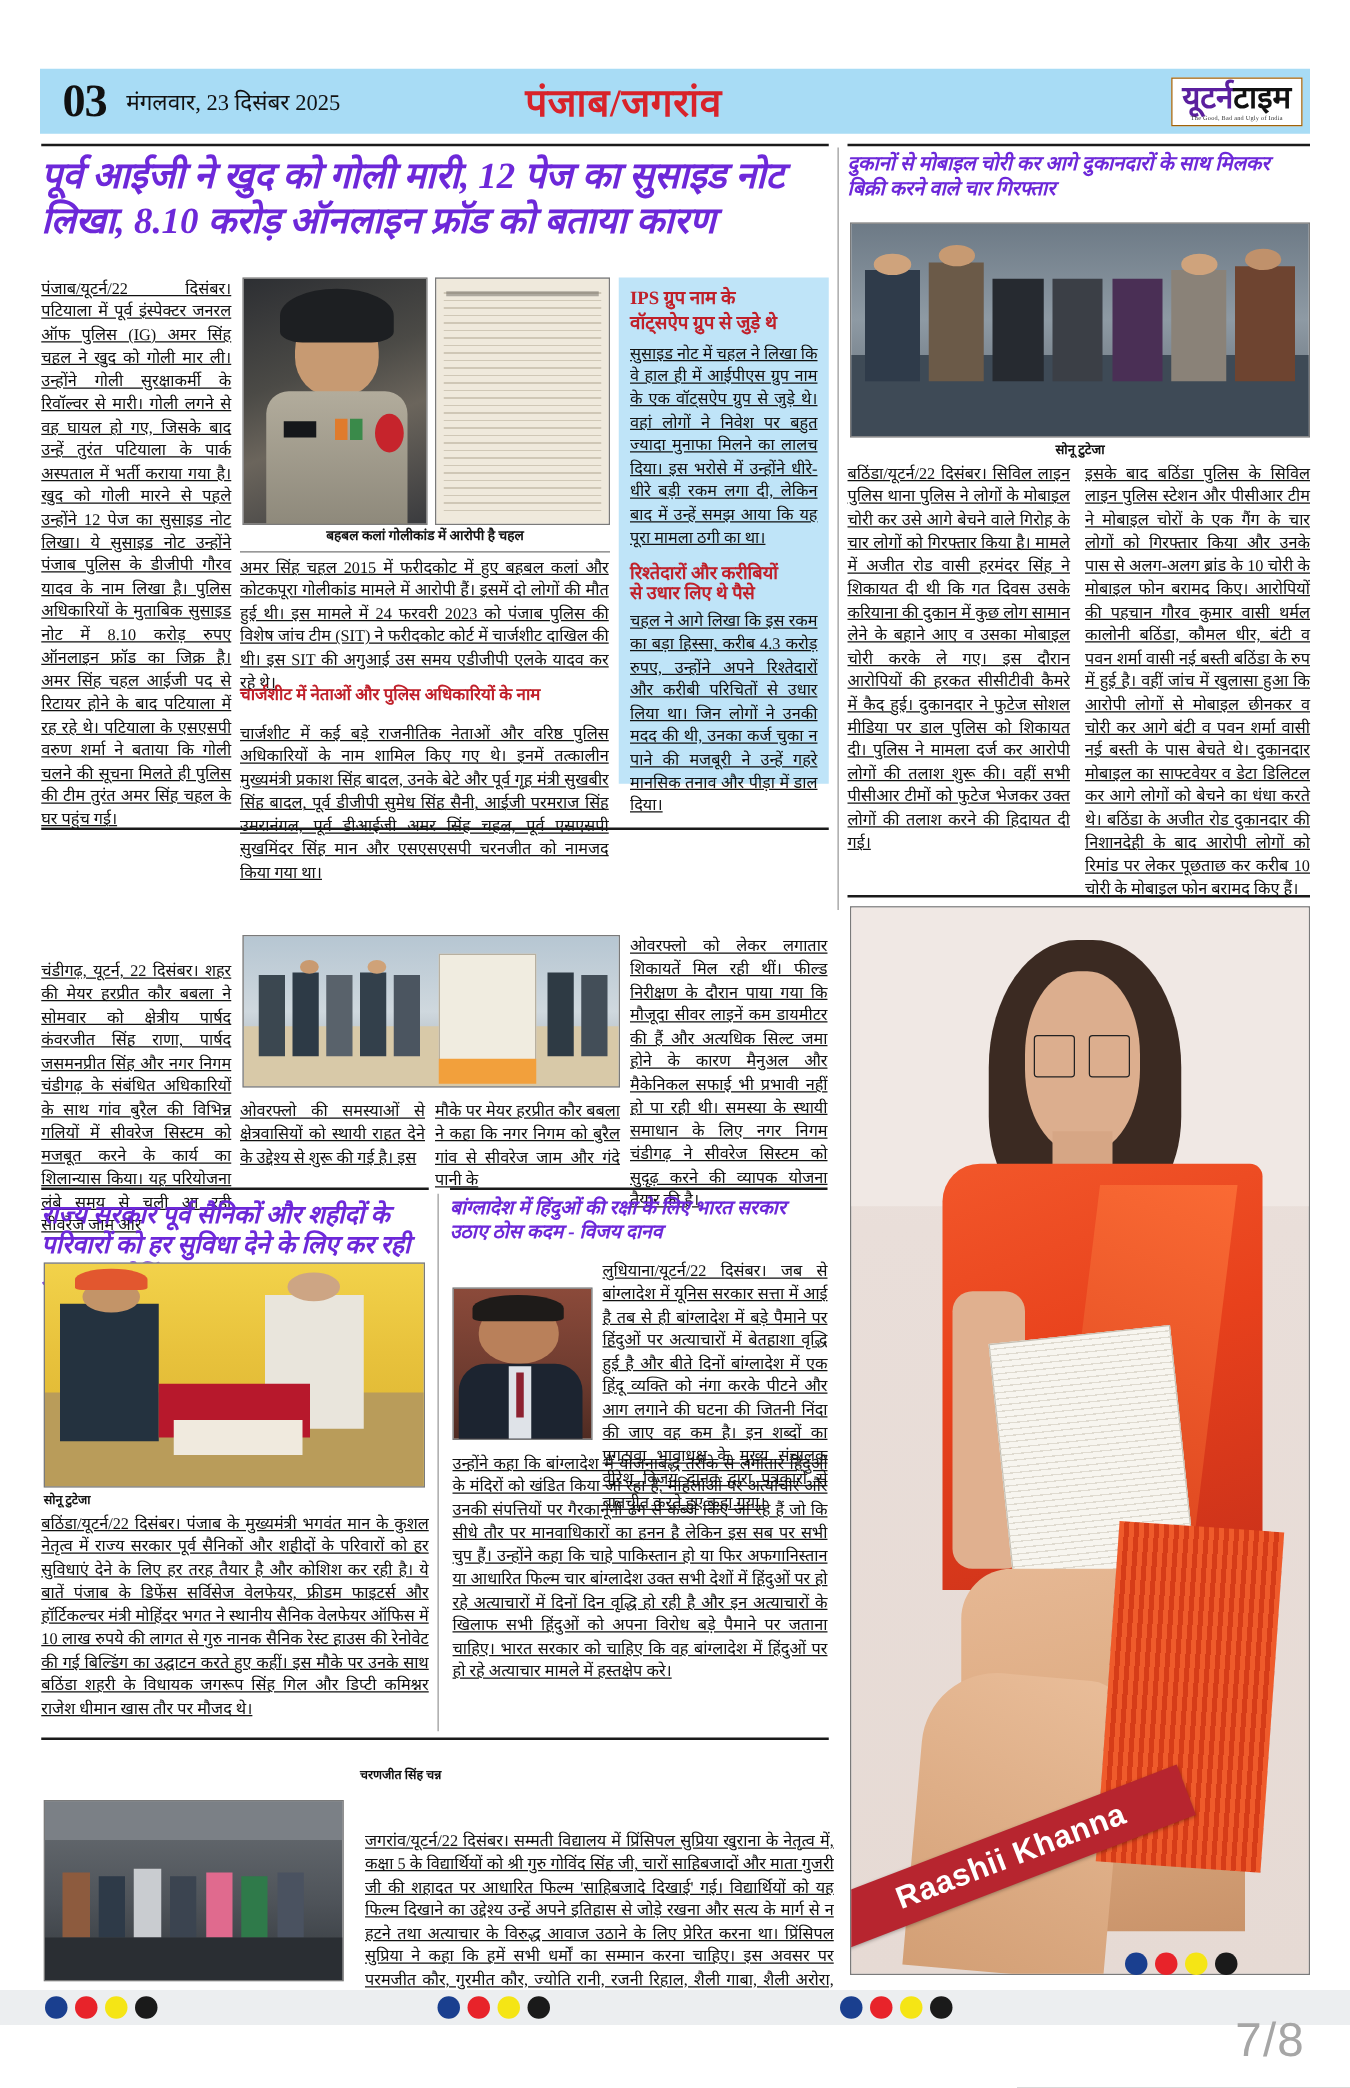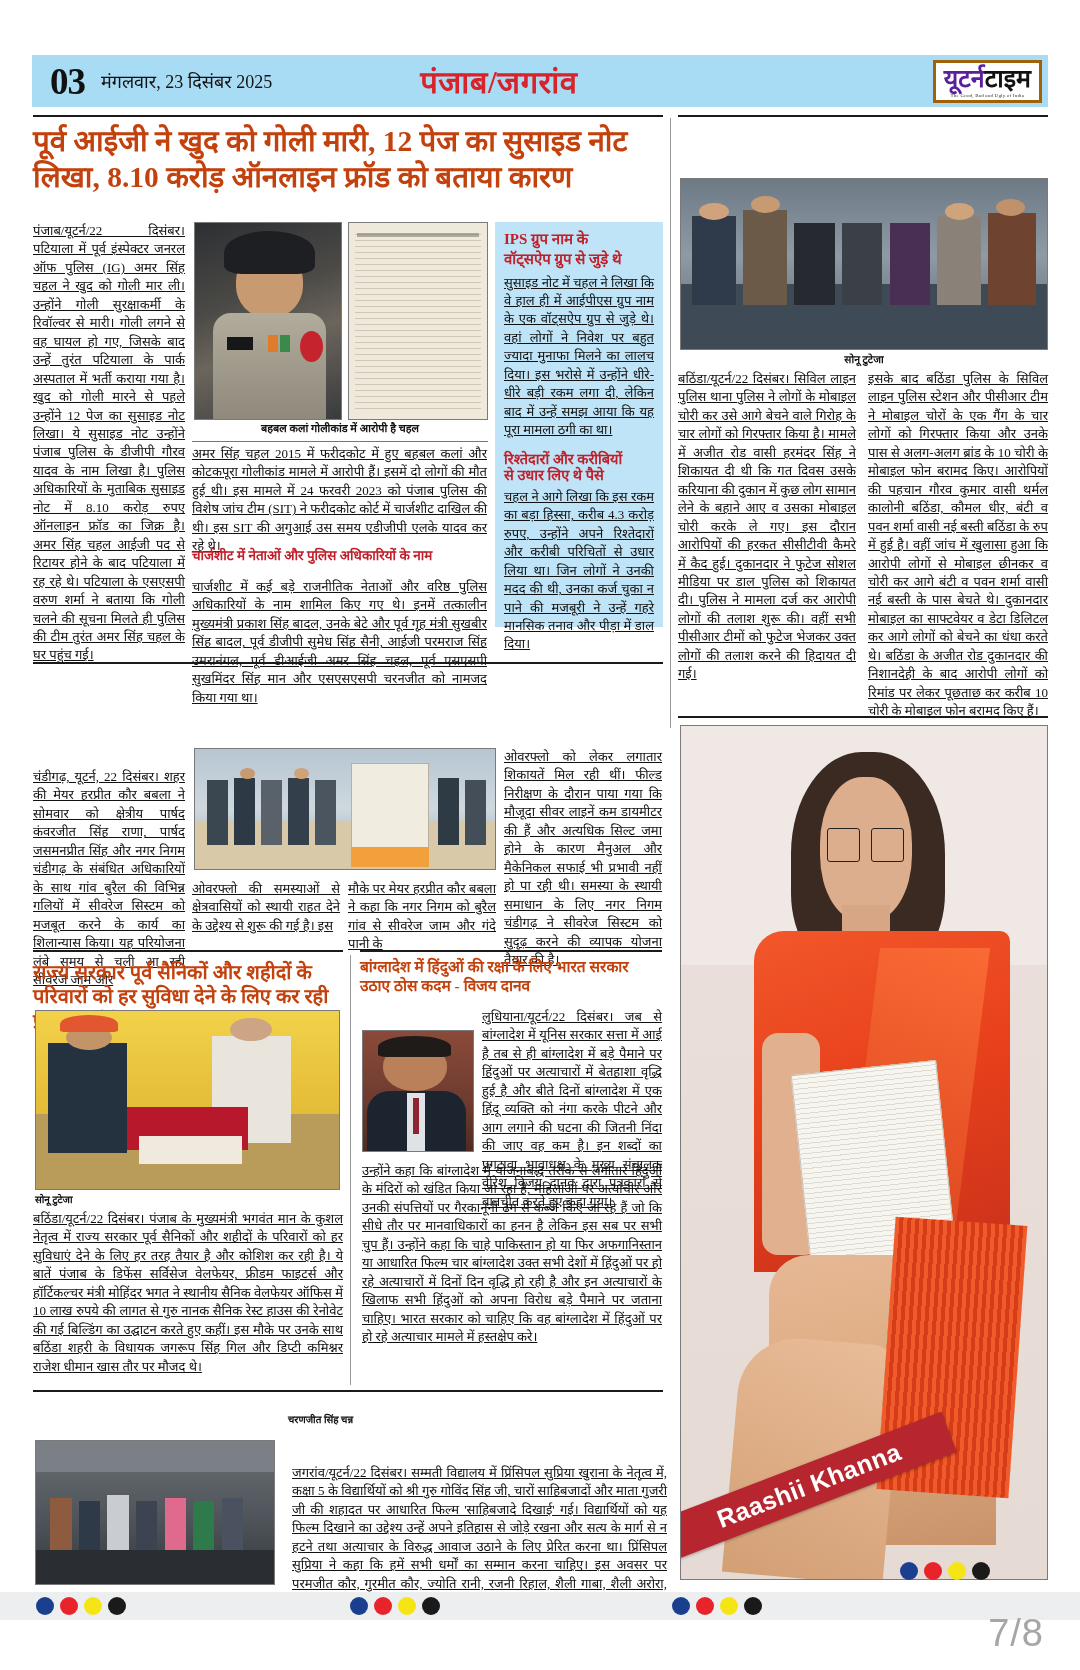--- a/index.html
+++ b/index.html
@@ -34,33 +34,34 @@
     font-size: 18px; color: #111; margin-left: 16px;
     white-space: nowrap;
   }
   .mh-section {
     font-family: "Liberation Serif", serif;
     font-weight: bold; font-size: 31px; color: #d8232a;
     margin-left: 148px; letter-spacing: .5px; white-space: nowrap;
   }
   .mh-logo {
     margin-left: auto; margin-right: 6px;
-    background: #fff; border: 3px solid #a16207;
+    background: #fff; border: 1px solid #a16207;
     padding: 3px 8px 2px 8px; text-align: center; line-height: 1;
   }
   .mh-logo-top { font-size: 25px; font-weight: bold; white-space: nowrap; }
   .mh-logo-top .pp { color: #5b1f9e; }
   .mh-logo-top .tt { color: #111; }
   .mh-logo-sub { font-size: 5px; color: #333; margin-top: 2px; letter-spacing: .2px; }
 
   
   .hl {
     font-family: "Liberation Serif", serif;
-    font-weight: bold; color: #c2410c;
+    font-weight: bold; color: #6d28d9;
     line-height: 1.22;
+    font-style: italic;
   }
   .subhl-red {
     font-family: "Liberation Serif", serif;
     font-weight: bold; color: #c0202a;
     line-height: 1.25;
   }
   .body {
     font-family: "Liberation Serif", serif;
     font-size: 13px; line-height: 1.42; color: #111;
     text-align: justify; hyphens: auto; text-decoration: underline;
@@ -199,20 +200,21 @@
 
   <div id="a1-box">
     <h3 class="subhl-red">IPS ग्रुप नाम के</h3>
     <h3 class="subhl-red" style="margin-top:-4px;">वॉट्सऐप ग्रुप से जुड़े थे</h3>
     <div class="body">सुसाइड नोट में चहल ने लिखा कि वे हाल ही में आईपीएस ग्रुप नाम के एक वॉट्सऐप ग्रुप से जुड़े थे। वहां लोगों ने निवेश पर बहुत ज्यादा मुनाफा मिलने का लालच दिया। इस भरोसे में उन्होंने धीरे-धीरे बड़ी रकम लगा दी, लेकिन बाद में उन्हें समझ आया कि यह पूरा मामला ठगी का था।</div>
     <h4 class="subhl-red">रिश्तेदारों और करीबियों</h4>
     <h4 class="subhl-red" style="margin-top:-6px;">से उधार लिए थे पैसे</h4>
     <div class="body">चहल ने आगे लिखा कि इस रकम का बड़ा हिस्सा, करीब 4.3 करोड़ रुपए, उन्होंने अपने रिश्तेदारों और करीबी परिचितों से उधार लिया था। जिन लोगों ने उनकी मदद की थी, उनका कर्ज चुका न पाने की मजबूरी ने उन्हें गहरे मानसिक तनाव और पीड़ा में डाल दिया।</div>
   </div>
 
+  <div id="a5-head" class="hl">दुकानों से मोबाइल चोरी कर आगे दुकानदारों के साथ मिलकर बिक्री करने वाले चार गिरफ्तार</div>
   <div id="a5-photo" class="photo">
     <div class="sky" style="background:linear-gradient(180deg,#6d7a86 0%,#8e9aa4 45%,#5d6670 100%);"></div>
     <div style="position:absolute;left:0;top:62%;width:100%;height:38%;background:#3e4a56;"></div>
     <div style="position:absolute;left:3%;top:22%;width:12%;height:52%;background:#2f3b4a;"></div>
     <div style="position:absolute;left:17%;top:18%;width:12%;height:56%;background:#6b5a48;"></div>
     <div style="position:absolute;left:31%;top:26%;width:11%;height:48%;background:#262a30;"></div>
     <div style="position:absolute;left:44%;top:26%;width:11%;height:48%;background:#3b3f46;"></div>
     <div style="position:absolute;left:57%;top:26%;width:11%;height:48%;background:#4a2f55;"></div>
     <div style="position:absolute;left:70%;top:22%;width:12%;height:52%;background:#8a8278;"></div>
     <div style="position:absolute;left:84%;top:20%;width:13%;height:54%;background:#6e4430;"></div>

